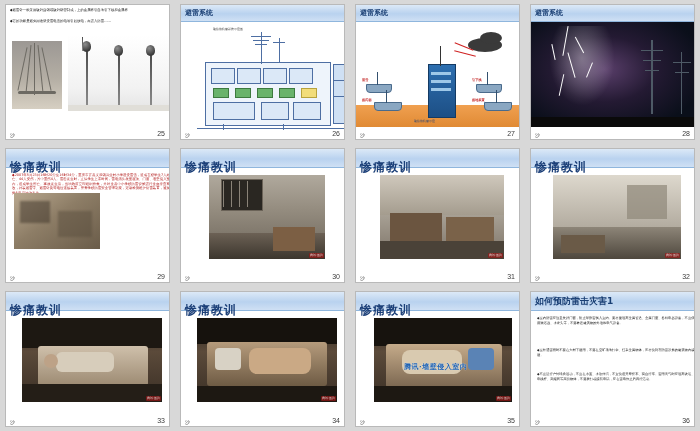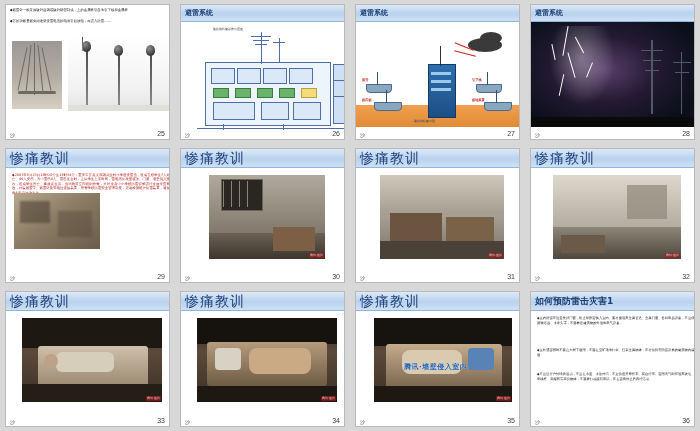--- a/index.html
+++ b/index.html
@@ -52,24 +52,24 @@
     position: absolute;
     left: 4px;
     top: 2px;
     font-size: 7px;
     color: #1a3f74;
     font-weight: bold;
     white-space: nowrap;
     line-height: 12px;
   }
   .title-big {
-    font-size: 14px;
+    font-size: 12px;
     color: #1b3f78;
-    font-weight: normal;
-    top: 3px;
+    font-weight: bold;
+    top: 12px;
     letter-spacing: 1px;
   }
   .title-bar.tall {
     height: 19px;
   }
   
   .body-text {
     position: absolute;
     font-size: 3.4px;
     line-height: 4.6px;

